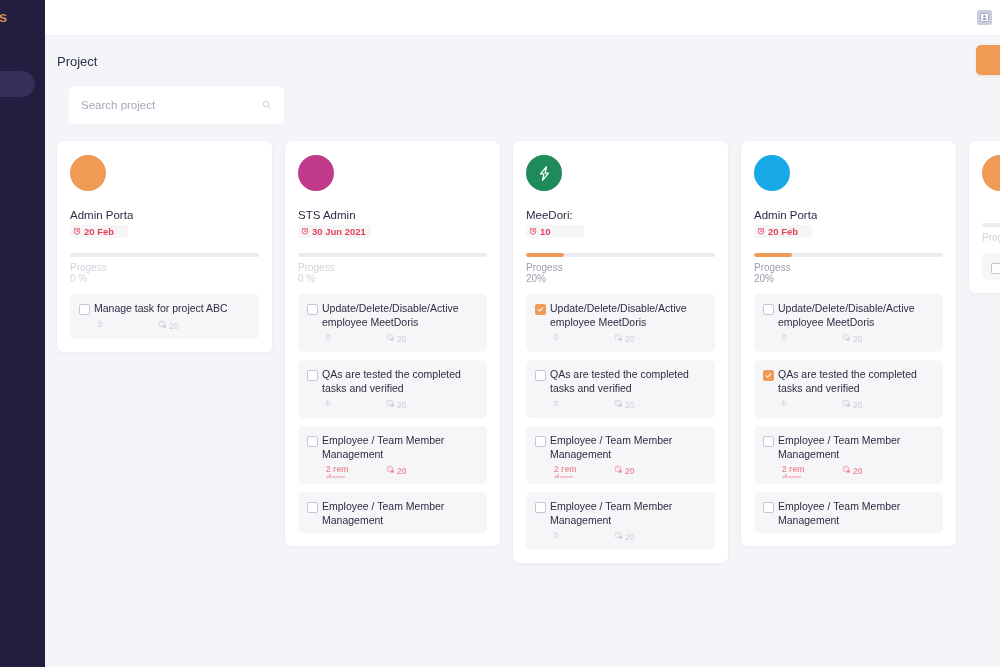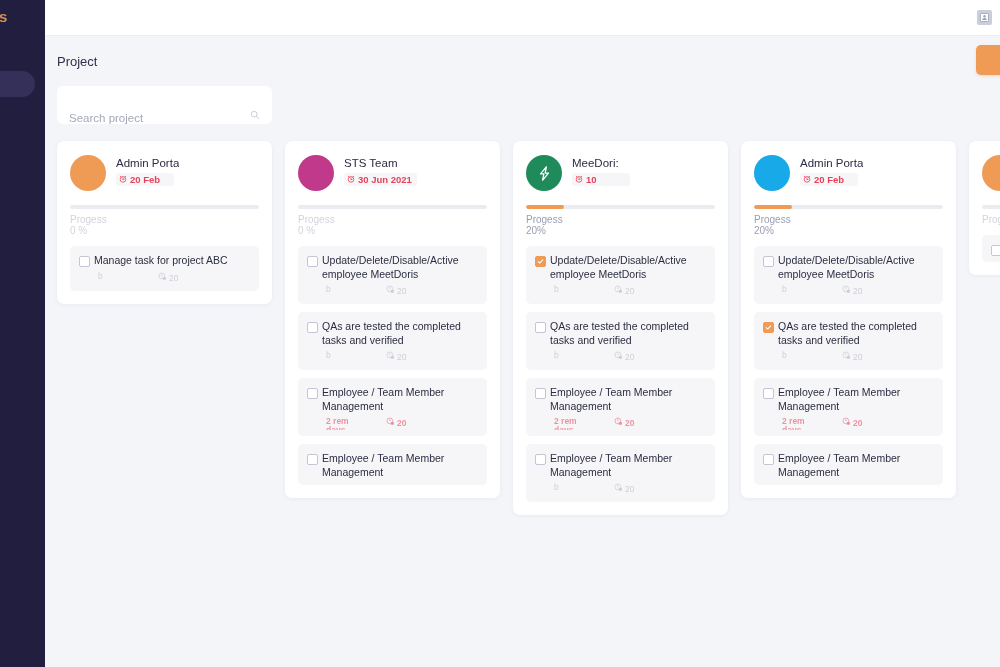--- a/index.html
+++ b/index.html
@@ -69,25 +69,25 @@
   .add-button {
     position: absolute; top: 9px; right: -10px;
     width: 34px; height: 30px;
     background: #ef9a55;
     border-radius: 5px;
     border: none;
     box-shadow: 0 1px 3px rgba(239,154,85,.35);
   }
 
   .search-wrap {
-    position: absolute; top: 50px; left: 12px;
+    position: absolute; top: 50px; left: 24px;
     width: 215px; height: 38px;
     background: #ffffff;
     border-radius: 6px;
-    display: flex; align-items: flex-end;
+    display: flex; align-items: center;
     padding: 0 12px;
   }
   .search-input {
     flex: 1 1 auto;
     border: none; outline: none;
     font-size: 11.5px; color: #9a9db0;
     font-family: "Liberation Sans", sans-serif;
     background: transparent;
   }
   .search-input::placeholder { color: #a5a8ba; }
@@ -101,21 +101,21 @@
   }
   .card {
     flex: 0 0 215px;
     width: 215px;
     background: #ffffff;
     border-radius: 7px;
     padding: 14px 13px 13px 13px;
     box-shadow: 0 1px 4px rgba(30,35,70,.05);
   }
 
-  .card-head { display: flex; align-items: flex-start; gap: 10px; position: relative; }
+  .card-head { display: flex; align-items: flex-start; gap: 16px; position: relative; flex-direction: column; }
   .avatar {
     width: 36px; height: 36px; border-radius: 50%;
     flex: 0 0 36px;
     display: flex; align-items: center; justify-content: center;
   }
   .card-headtext { padding-top: 2px; overflow: hidden; }
   .card-title {
     font-size: 11.5px; color: #2b2d42;
     white-space: nowrap; overflow: hidden;
   }
@@ -257,21 +257,21 @@
                       </svg></span>
                     <span class="mr-txt">20 M</span>
                   </span>
                 </div>
               </div>
             </div>
           </article>
           <article class="card">
             <div class="card-head">
               <div class="avatar" style="background:#c0398a"></div>
-              <div class="card-headtext"><div class="card-title">STS Team</div><span class="due">
+              <div class="card-headtext"><div class="card-title">STS Admin</div><span class="due">
                   <span><svg width="8" height="8" viewBox="0 0 12 12" aria-hidden="true">
                       <circle cx="6" cy="6.6" r="4.2" fill="none" stroke="#e8415a" stroke-width="1.2"></circle>
                       <line x1="6" y1="4.2" x2="6" y2="6.6" stroke="#e8415a" stroke-width="1.1" stroke-linecap="round"></line>
                       <line x1="6" y1="6.6" x2="7.7" y2="6.6" stroke="#e8415a" stroke-width="1.1" stroke-linecap="round"></line>
                       <line x1="1.9" y1="1.9" x2="3.3" y2="3.1" stroke="#e8415a" stroke-width="1.2" stroke-linecap="round"></line>
                       <line x1="10.1" y1="1.9" x2="8.7" y2="3.1" stroke="#e8415a" stroke-width="1.2" stroke-linecap="round"></line>
                     </svg></span>
                   <span>30 Jun 2021</span>
                 </span></div>
             </div>

